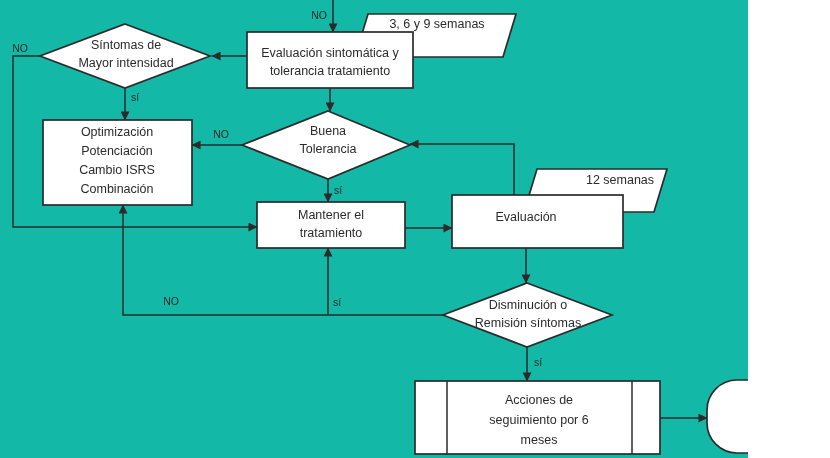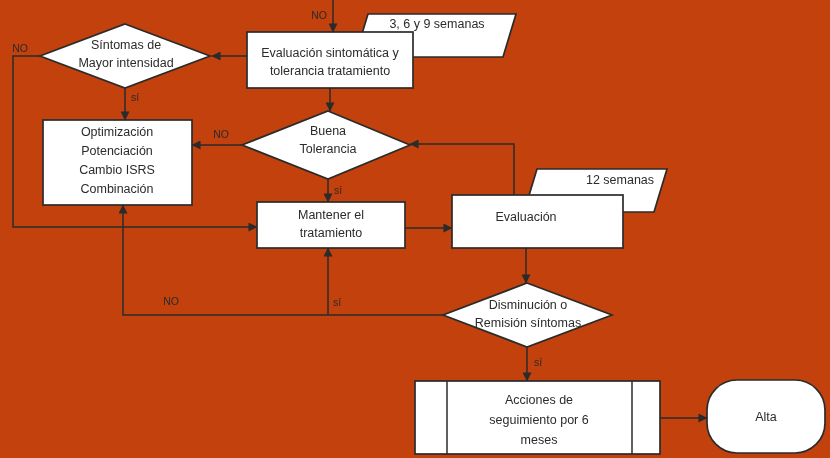--- a/index.html
+++ b/index.html
@@ -2,23 +2,23 @@
 <html><head>
 <meta charset="utf-8">
 <style>
   html, body {
     margin: 0;
     padding: 0;
     background: #ffffff;
   }
   .canvas {
     position: relative;
-    width: 830px;
+    width: 748px;
     height: 458px;
-    background: #c2410c;
+    background: #14b8a6;
     overflow: hidden;
   }
   svg { display: block; }
   .shape {
     fill: #ffffff;
     stroke: #2b2b2b;
     stroke-width: 1.7;
   }
   .edge {
     fill: none;

